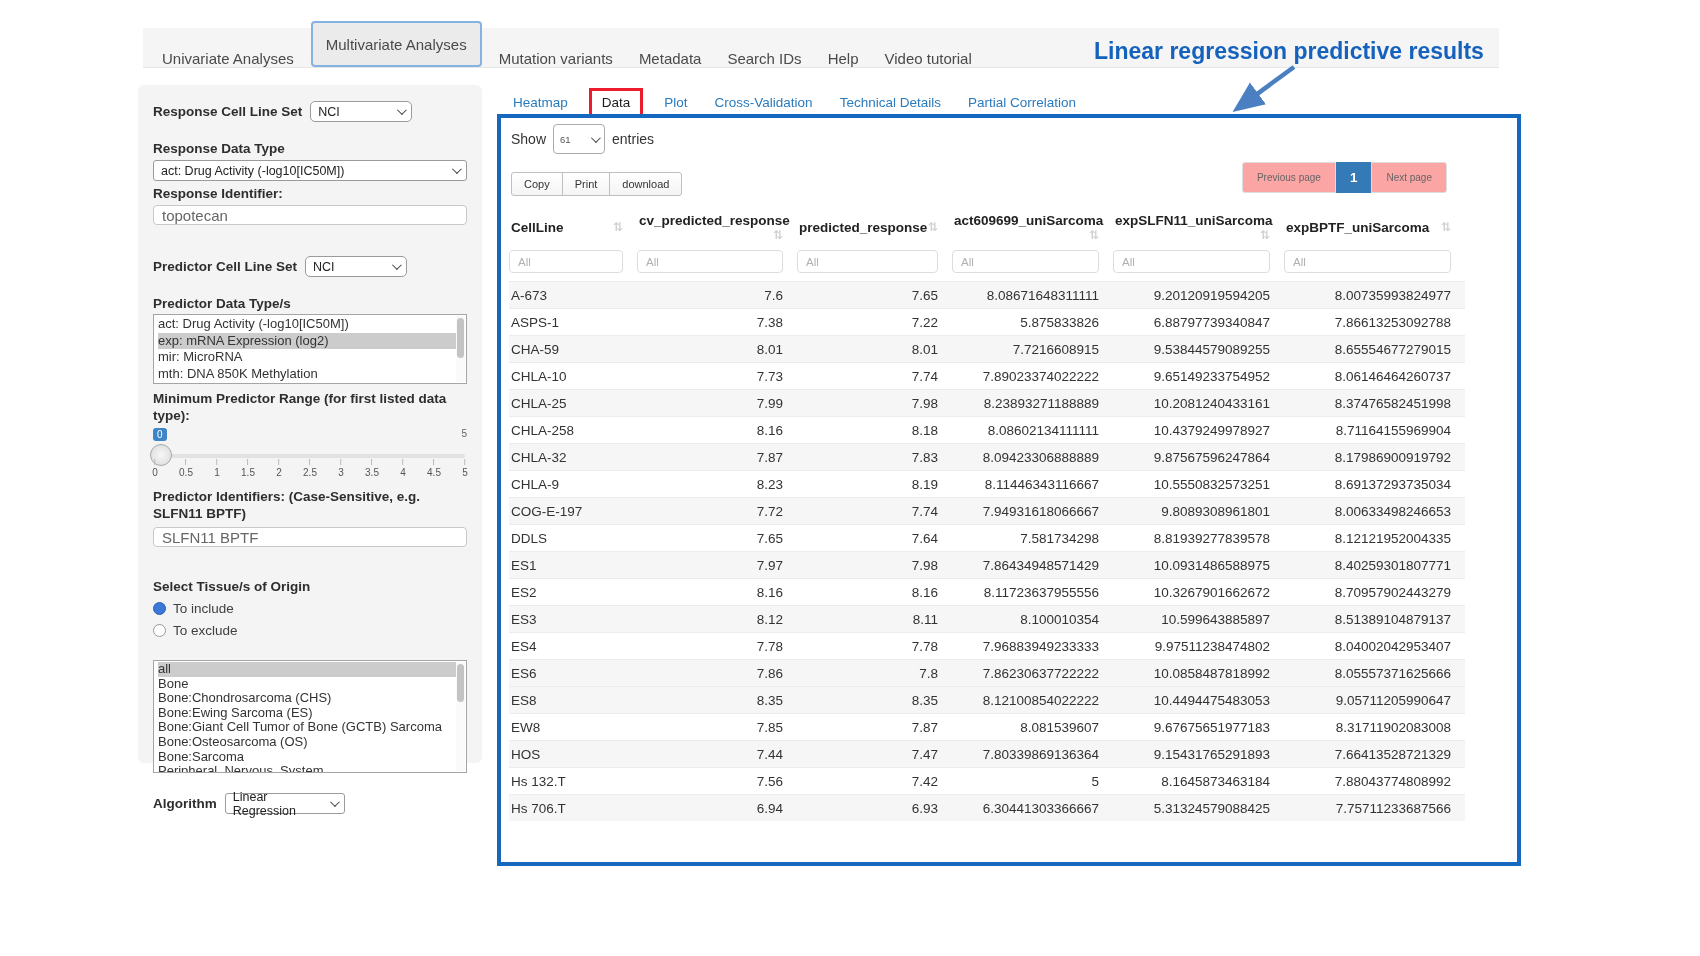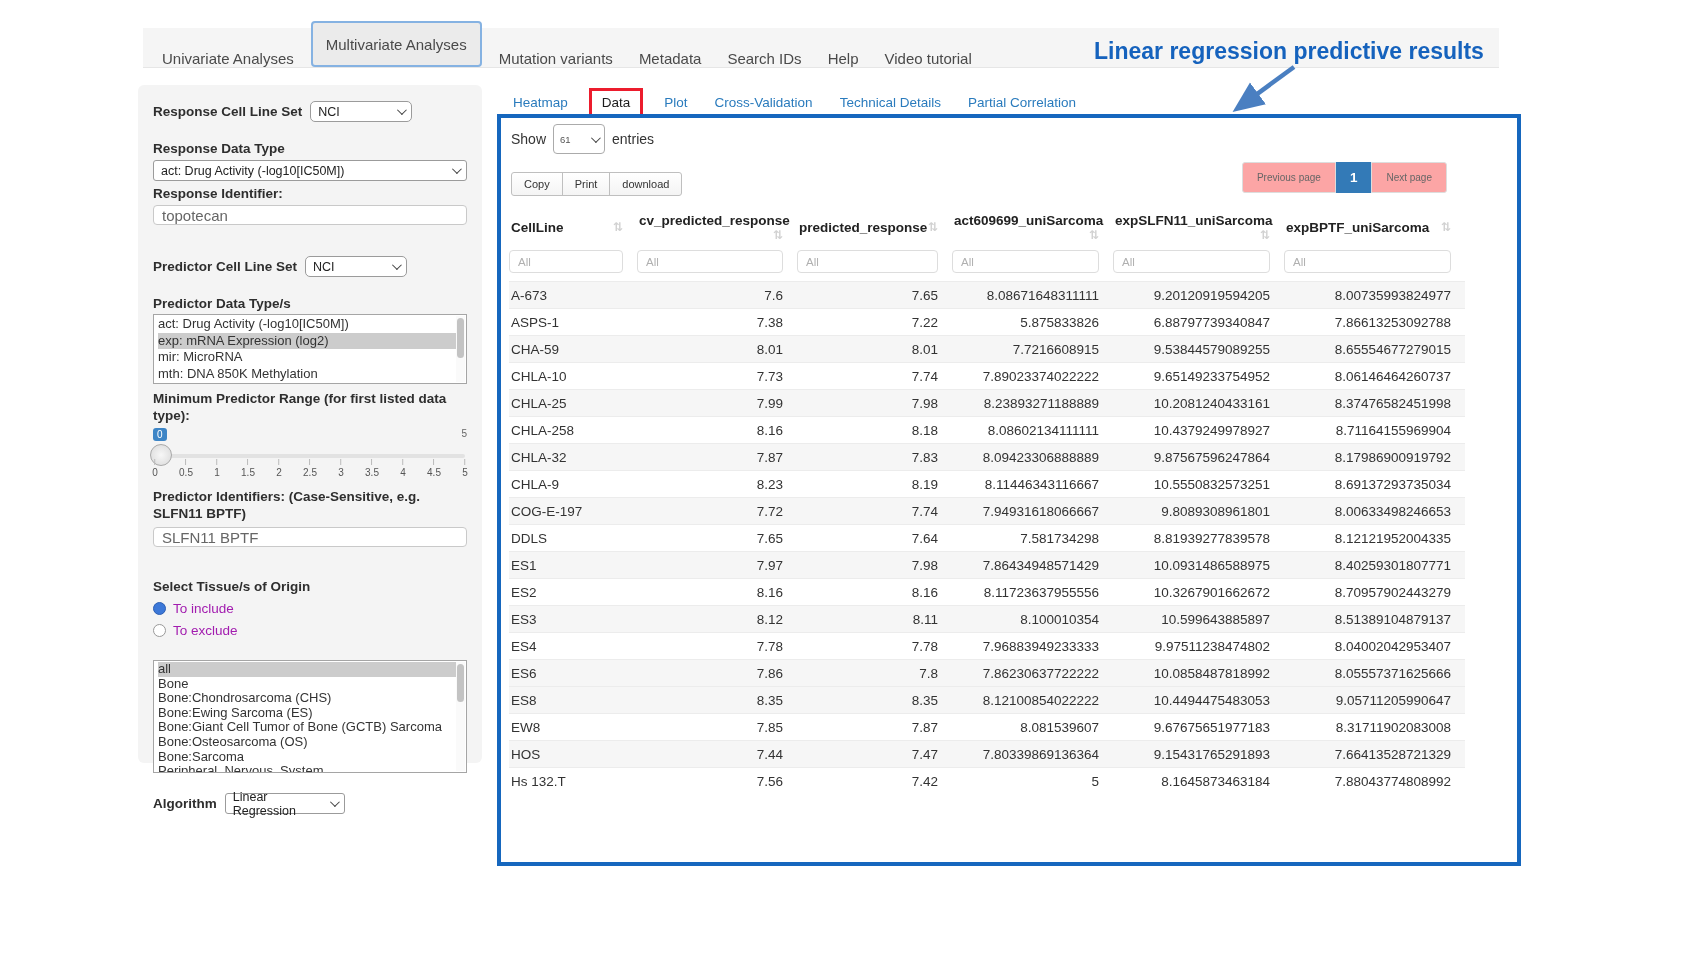--- a/index.html
+++ b/index.html
@@ -36,21 +36,21 @@
   .listbox { position:relative; background:#fff; border:1px solid #a5a5a5;
     overflow:hidden; font-size:13px; }
   .listbox .list-inner { padding:1px 2px 0 4px; }
   .opt { white-space:nowrap; cursor:pointer; }
   .opt-sel { background:#cccccc; }
   .sbar { position:absolute; right:1px; top:1px; bottom:1px; width:9px; background:#fafafa; }
   .sthumb { position:absolute; right:1px; width:7px; background:#c3c3c3; border-radius:4px; }
   .radio-row { display:flex; align-items:center; gap:7px; margin-top:7px; cursor:pointer; }
   .radio-dot { width:13px; height:13px; border-radius:50%; border:1px solid #999; background:#fff; flex:none; }
   .radio-on { background:#3c78d8; border-color:#2d5fb3; box-shadow:inset 0 0 0 1.5px #3c78d8; }
-  .radio-label { font-size:13.5px; color:#a21caf; }
+  .radio-label { font-size:13.5px; color:#404040; }
 
   
   .slider-wrap { position:relative; height:58px; margin-top:4px; }
   .slider-badge { position:absolute; left:0; top:0; background:#3d85c6; color:#fff;
     font-size:10px; padding:1px 4px; border-radius:3px; }
   .slider-max { position:absolute; right:0; top:0; font-size:10px; color:#666; }
   .slider-track { position:absolute; left:2px; right:2px; top:26px; height:4px;
     background:#e2e2e2; border-radius:2px; }
   .slider-handle { position:absolute; left:-3px; top:16px; width:22px; height:22px;
     border-radius:50%; background:radial-gradient(#f7f7f7,#d9d9d9); border:1px solid #a9a9a9; cursor:grab; }
@@ -483,15 +483,23 @@
           <td class="td-num">7.66413528721329</td>
         </tr>
         <tr>
           <td class="td-left">Hs 132.T</td>
           <td class="td-num">7.56</td>
           <td class="td-num">7.42</td>
           <td class="td-num">5</td>
           <td class="td-num">8.1645873463184</td>
           <td class="td-num">7.88043774808992</td>
         </tr>
+        <tr class="stripe">
+          <td class="td-left">Hs 706.T</td>
+          <td class="td-num">6.94</td>
+          <td class="td-num">6.93</td>
+          <td class="td-num">6.30441303366667</td>
+          <td class="td-num">5.31324579088425</td>
+          <td class="td-num">7.75711233687566</td>
+        </tr>
       </tbody>
   </table>
 </div>
 
 </body></html>

